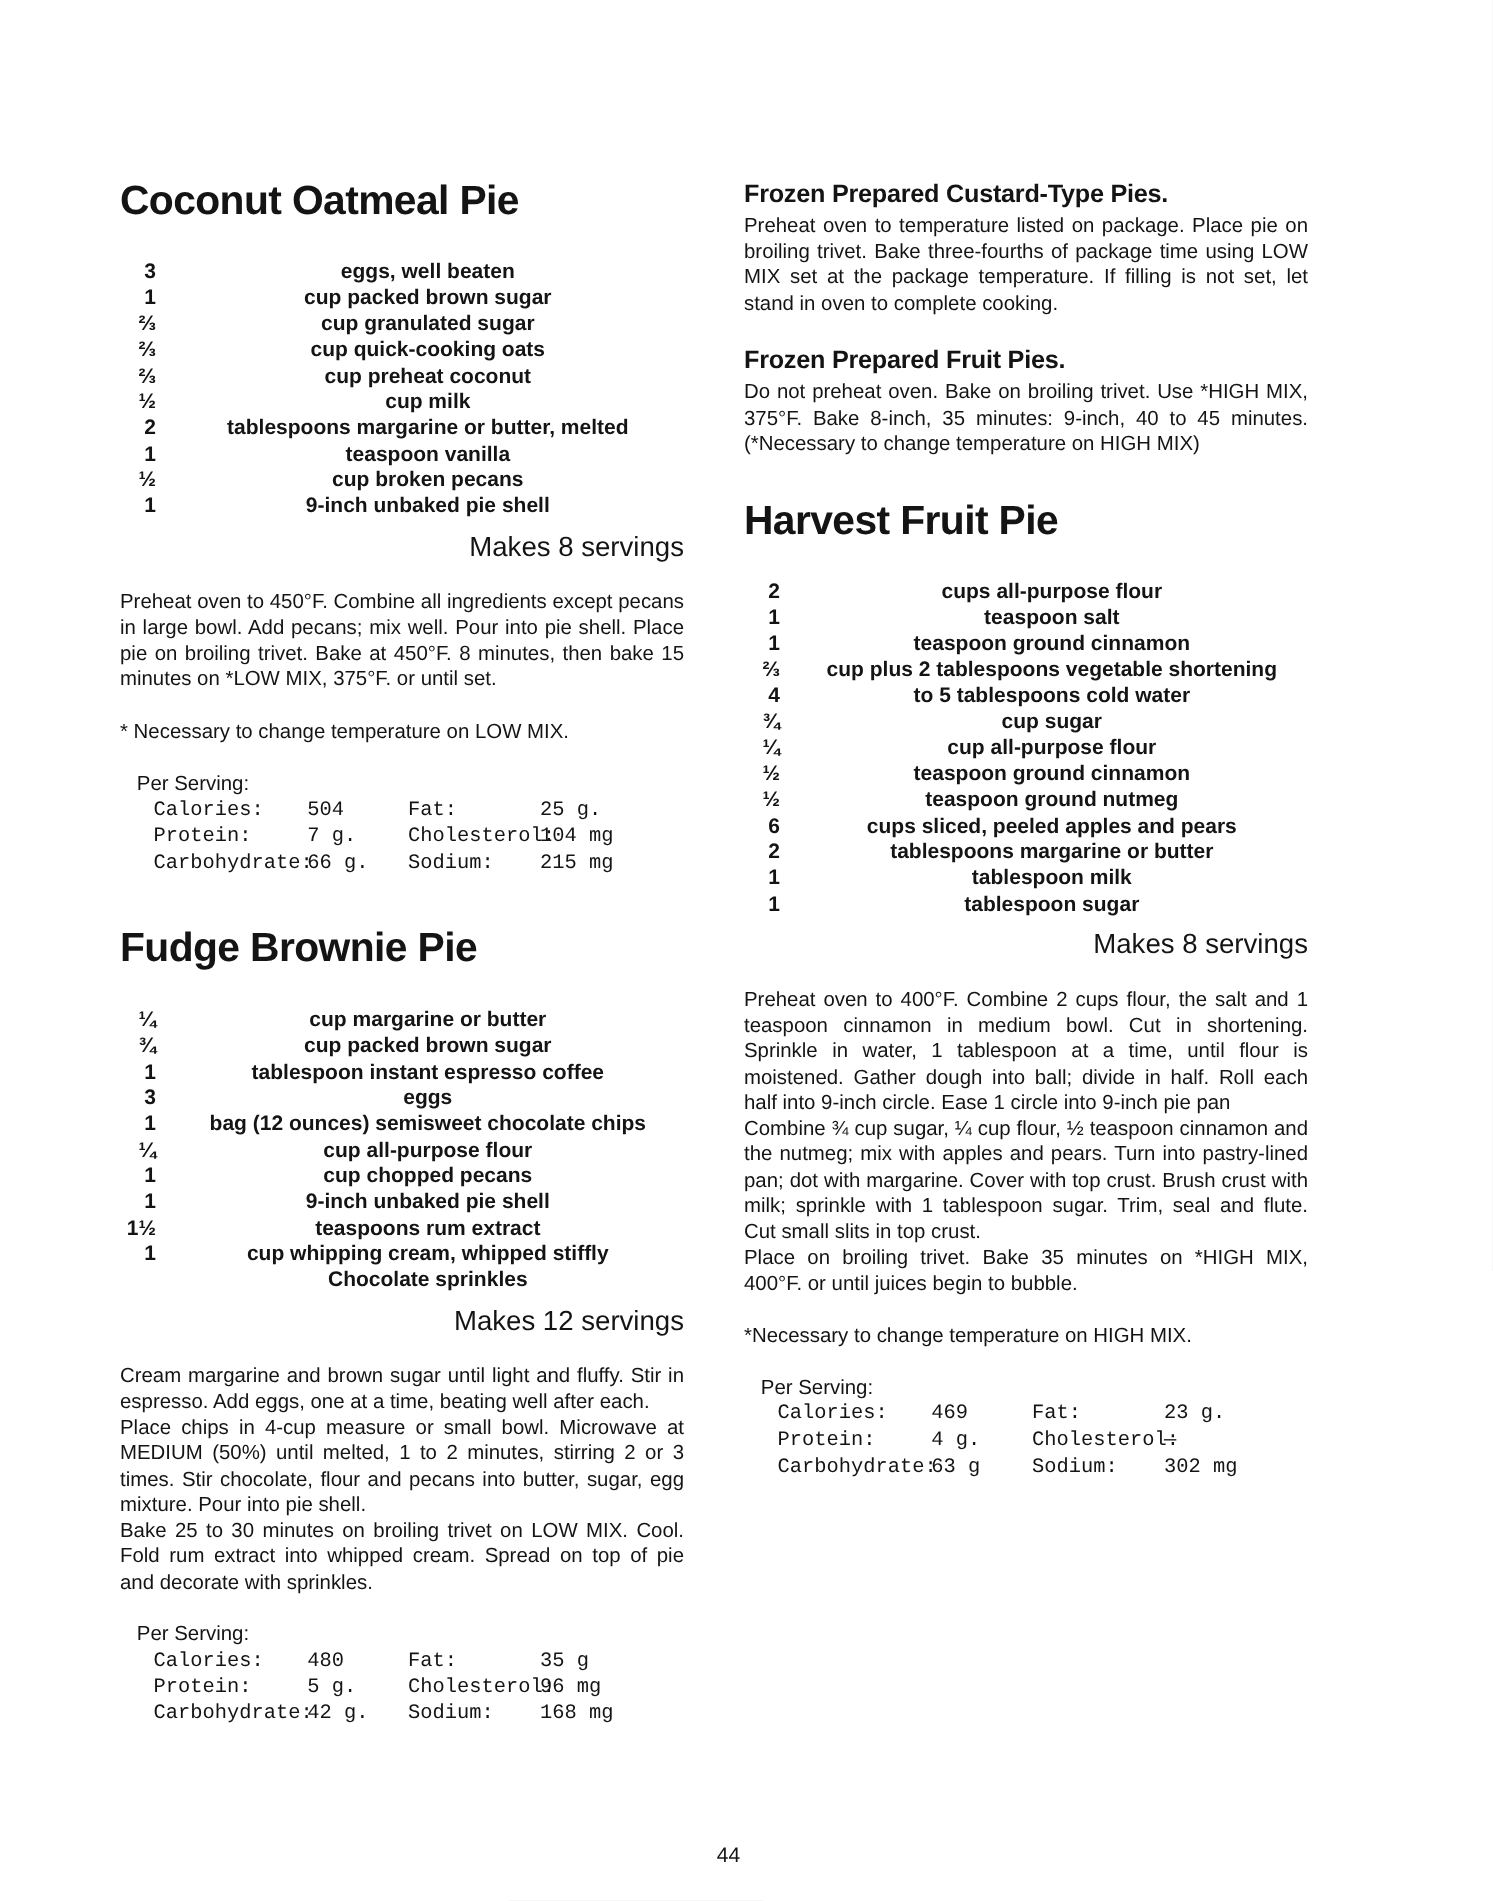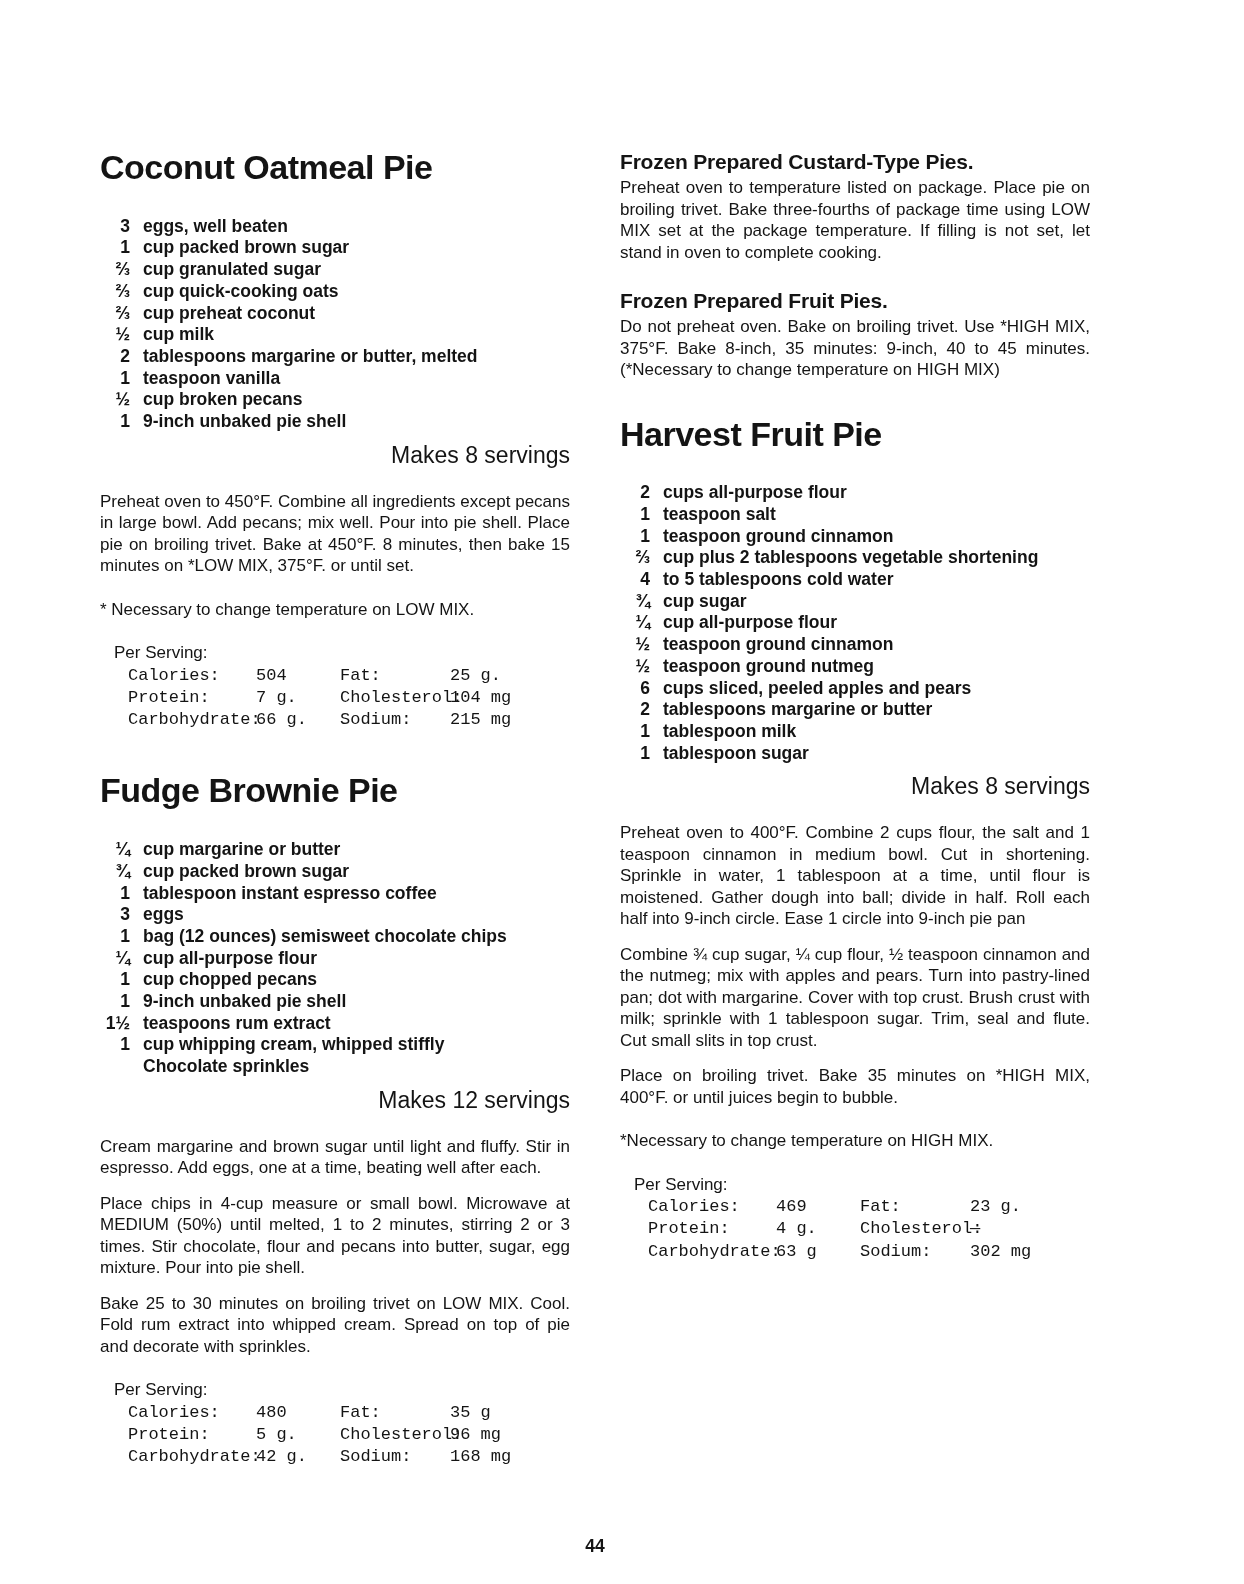--- a/index.html
+++ b/index.html
@@ -44,34 +44,34 @@
     font-size: 17.5px;
     line-height: 21.7px;
   }
   .ing-row .amt {
     flex: none;
     width: 30px;
     text-align: right;
     margin-right: 13px;
     white-space: nowrap;
   }
-  .ing-row .txt { flex: 1; }
+  .ing-row .txt { flex: 1; text-align: center; }
 
   .yield {
     margin-top: 9px;
     font-size: 23px;
     text-align: right;
   }
   .para {
     margin: 22px 0 0 0;
     font-size: 17px;
     line-height: 21.5px;
     text-align: justify;
   }
-  .para.tight { margin-top: 14px; }
+  .para.tight { margin-top: 0; }
   .note {
     margin: 22px 0 0 0;
     font-size: 17px;
     line-height: 21.5px;
   }
   .nutrition {
     margin-top: 22px;
     padding-left: 14px;
     font-size: 17px;
     line-height: 22.3px;
@@ -83,25 +83,25 @@
   }
   .nut-row .v  { text-align: left; }
   .nut-row .l2 { padding-left: 32px; }
 
   .spacer-recipe { height: 42px; }
   .harvest-gap   { height: 36px; }
 
   .page-number {
     position: absolute;
     top: 1536px;
-    left: 0;
+    left: 12px;
     width: 1190px;
     text-align: center;
     font-size: 17.5px;
-    font-weight: 700;
+    font-weight: 400;
   }
 </style>
 </head>
 <body>
 
 <div class="page">
 
   <div class="col left">
 
     <section>

